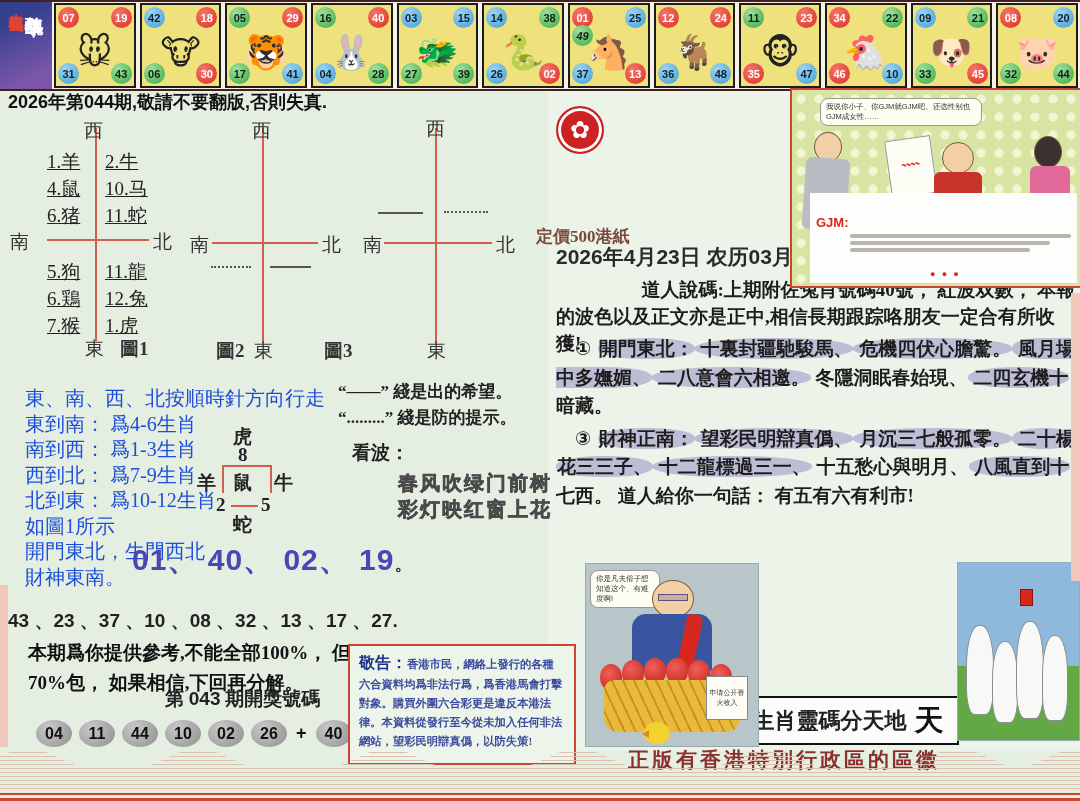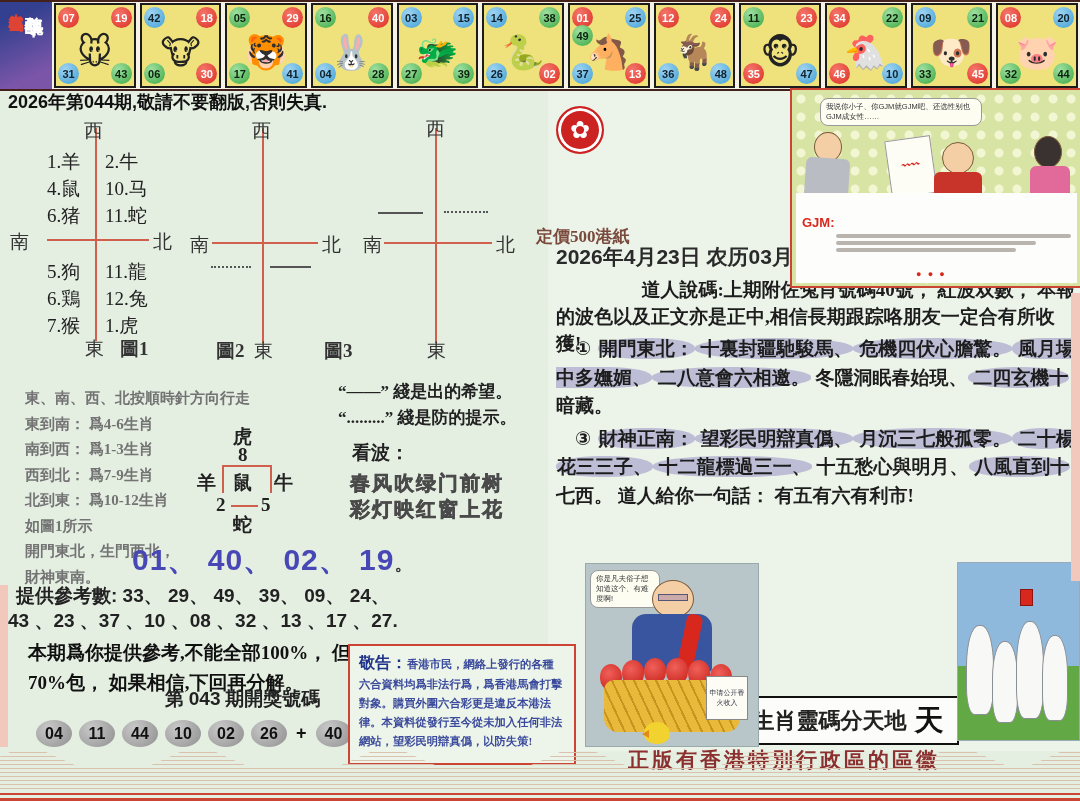--- a/index.html
+++ b/index.html
@@ -18,53 +18,53 @@
   #zodiac-cells{flex:1;display:flex;gap:4px;padding:1px 2px;}
   .cell{flex:1;position:relative;background:#efe27c;border:2px solid #1c1c1c;}
   .animal{position:absolute;left:0;right:0;top:12px;bottom:0;display:flex;align-items:center;
           justify-content:center;font-size:34px;font-family:"DejaVu Sans",sans-serif;}
   .ball{position:absolute;width:21px;height:21px;border-radius:50%;display:flex;align-items:center;
         justify-content:center;font:bold 11px "Liberation Sans","DejaVu Sans",sans-serif;}
   .ball.red{background:radial-gradient(circle at 35% 30%,#f4756a,#dd2f24);color:#fff;}
   .ball.blue{background:radial-gradient(circle at 35% 30%,#9fd4f2,#3f9fd6);color:#10222e;}
   .ball.green{background:radial-gradient(circle at 35% 30%,#9fe0a0,#3aa843);color:#0d230f;}
   .p-tl{top:2px;left:2px;} .p-tr{top:2px;right:2px;} .p-bl{bottom:2px;left:2px;}
-  .p-br{bottom:2px;right:2px;} .p-ml{top:20px;left:2px;}
+  .p-br{bottom:2px;right:2px;} .p-ml{top:20px;left:2px;font-style:italic;}
 
   
   #issue-note{left:8px;top:90px;font:bold 18px "Liberation Sans","DejaVu Sans",sans-serif;color:#111;}
 
   
   .cline{background:#d05f4e;}
   .dir{font-size:19px;color:#333;}
   .dlabel{font-size:19px;font-weight:bold;color:#333;}
-  .qlist div{font-size:19px;line-height:27px;color:#222;}
+  .qlist div{font-size:19px;line-height:27px;color:#222;text-decoration:underline;}
   .mark-solid{height:2px;background:#555;}
   .mark-dashed{border-top:2px dotted #555;height:0;}
 
   
   #walk-rules{left:25px;top:386px;width:320px;}
-  #walk-rules div{font-size:15px;line-height:25.5px;font-weight:700;color:#737373;}
+  #walk-rules div{font-size:20px;line-height:25.5px;font-weight:400;color:#1d4ed8;}
   .mini{font-size:19px;font-weight:600;color:#222;}
   #main-numbers{left:132px;top:540px;font:bold 30px "Liberation Sans","DejaVu Sans",sans-serif;
                 color:#4747b5;letter-spacing:1px;}
   #main-numbers .period{font-size:18px;color:#333;}
   .refline{font:bold 19px "Liberation Sans","DejaVu Sans",sans-serif;color:#222;}
   #disclaimer{left:28px;top:638px;width:345px;font-size:19px;line-height:30px;font-weight:600;color:#111;}
   #prev-title{left:165px;top:686px;font-size:19px;font-weight:600;color:#222;}
   #prev-title b{font-family:"Liberation Sans","DejaVu Sans",sans-serif;}
   #prev-balls{left:36px;top:720px;display:flex;align-items:center;gap:7px;}
   .gball{width:36px;height:27px;border-radius:50%;background:radial-gradient(circle at 35% 30%,#c9c9c9,#8f8f8f);
          display:flex;align-items:center;justify-content:center;
          font:bold 16px "Liberation Sans","DejaVu Sans",sans-serif;color:#111;}
   .plus{font:bold 18px "Liberation Sans","DejaVu Sans",sans-serif;color:#111;margin:0 2px;}
 
   
   .legend{font-size:17px;font-weight:600;color:#222;}
-  .poem{font:bold 20px "Liberation Sans","DejaVu Sans",sans-serif;color:#4a4a4a;letter-spacing:2px;
+  .poem{font:bold 20px "Liberation Sans","DejaVu Sans",sans-serif;color:#4a4a4a;letter-spacing:2px;margin-left:48px;
         -webkit-text-stroke:0.6px #4a4a4a;}
   
   #notice{left:348px;top:644px;width:206px;height:103px;border:2px solid #cc4433;background:#edf4ea;
           padding:7px 9px;}
   #notice .ntitle{font-size:16px;font-weight:bold;color:#1f3388;}
   #notice .nbody{font-size:11.3px;line-height:1.6;color:#3a4a9c;font-weight:600;}
 
   
   #right-panel{left:548px;top:87px;width:532px;height:664px;background:#ecf4ea;}
   #emblem{left:556px;top:106px;width:44px;height:44px;border-radius:50%;background:#cc2222;
@@ -78,21 +78,21 @@
   #predictions p{margin:0 0 3px 0;font-size:19px;line-height:28.5px;font-weight:600;color:#1d1d1d;text-indent:1em;}
   .hl{background:rgba(124,114,184,0.42);border-radius:46%;padding:0 1px;}
   .pnum{font-family:"DejaVu Sans",sans-serif;}
 
   
   #comic-top{left:790px;top:88px;width:289px;height:196px;border:2px solid #cc4433;
              background:radial-gradient(#f2f6d2 4px,transparent 5px) 0 0/18px 18px,#d7e4a4;overflow:hidden;}
   .bubble{position:absolute;background:#fdfdf2;border:1px solid #999;border-radius:8px;
           font-size:7.5px;line-height:1.35;color:#333;padding:3px 5px;
           font-family:"Liberation Sans","DejaVu Sans",sans-serif;}
-  .cap{position:absolute;left:4px;right:4px;bottom:3px;height:50px;background:#fdfdfb;padding:20px 6px;}
+  .cap{position:absolute;left:18px;right:4px;bottom:3px;height:50px;background:#fdfdfb;padding:20px 6px;}
   .cap .gjm{color:#d8281e;font:bold 13px "Liberation Sans","DejaVu Sans",sans-serif;}
   .capbar{height:4px;background:#b9b4ae;margin:3px 0 0 34px;border-radius:2px;}
   .capbar.b2{margin-left:34px;width:200px;} .capbar.b3{margin-left:34px;width:180px;}
   .dots{position:absolute;bottom:4px;left:120px;color:#d8281e;font-size:9px;letter-spacing:2px;}
   .head{position:absolute;border-radius:50%;background:#f4cfa6;border:1px solid #7a5a3a;}
   .shirt{position:absolute;border-radius:6px;}
   #comic-buddha{left:585px;top:563px;width:172px;height:182px;background:#b9c6c9;overflow:hidden;border:1px solid #9aa;}
   .basin{position:absolute;left:18px;bottom:14px;width:136px;height:52px;background:
          repeating-linear-gradient(65deg,#e8b93a 0 8px,#c8941e 8px 10px);border-radius:10px 10px 14px 14px;}
   .petal{position:absolute;width:22px;height:26px;background:radial-gradient(circle at 40% 35%,#f0605a,#c41e14);
@@ -301,24 +301,20 @@
     <span class="abs mini" style="left:216px;top:494px;">2</span>
     <div class="abs" style="left:231px;top:505px;width:27px;height:2px;background:#d05f4e;"></div>
     <span class="abs mini" style="left:261px;top:494px;">5</span>
     <span class="abs mini" style="left:233px;top:512px;">蛇</span>
   </div>
 
   <div id="main-numbers" class="abs">
     <span>01、 40、 02、 19</span><span class="period">。</span>
   </div>
 
-  <div class="abs refline" style="left:16px;top:583px;">
-    <span>提供參考數:</span>
-    <span>33、 29、 49、 39、 09、 24、</span>
-  </div>
   <div class="abs refline" style="left:8px;top:608px;">43 、23 、37 、10 、08 、32 、13 、17 、27.</div>
 
   <div id="disclaimer" class="abs">本期爲你提供參考,不能全部100%， 但70%包， 如果相信,下回再分解。</div>
 
   <div id="prev-title" class="abs">
     <span>第 </span><b>043</b><span> 期開獎號碼</span>
   </div>
   <div id="prev-balls" class="abs">
       <span class="gball">04</span>
       <span class="gball">11</span>

